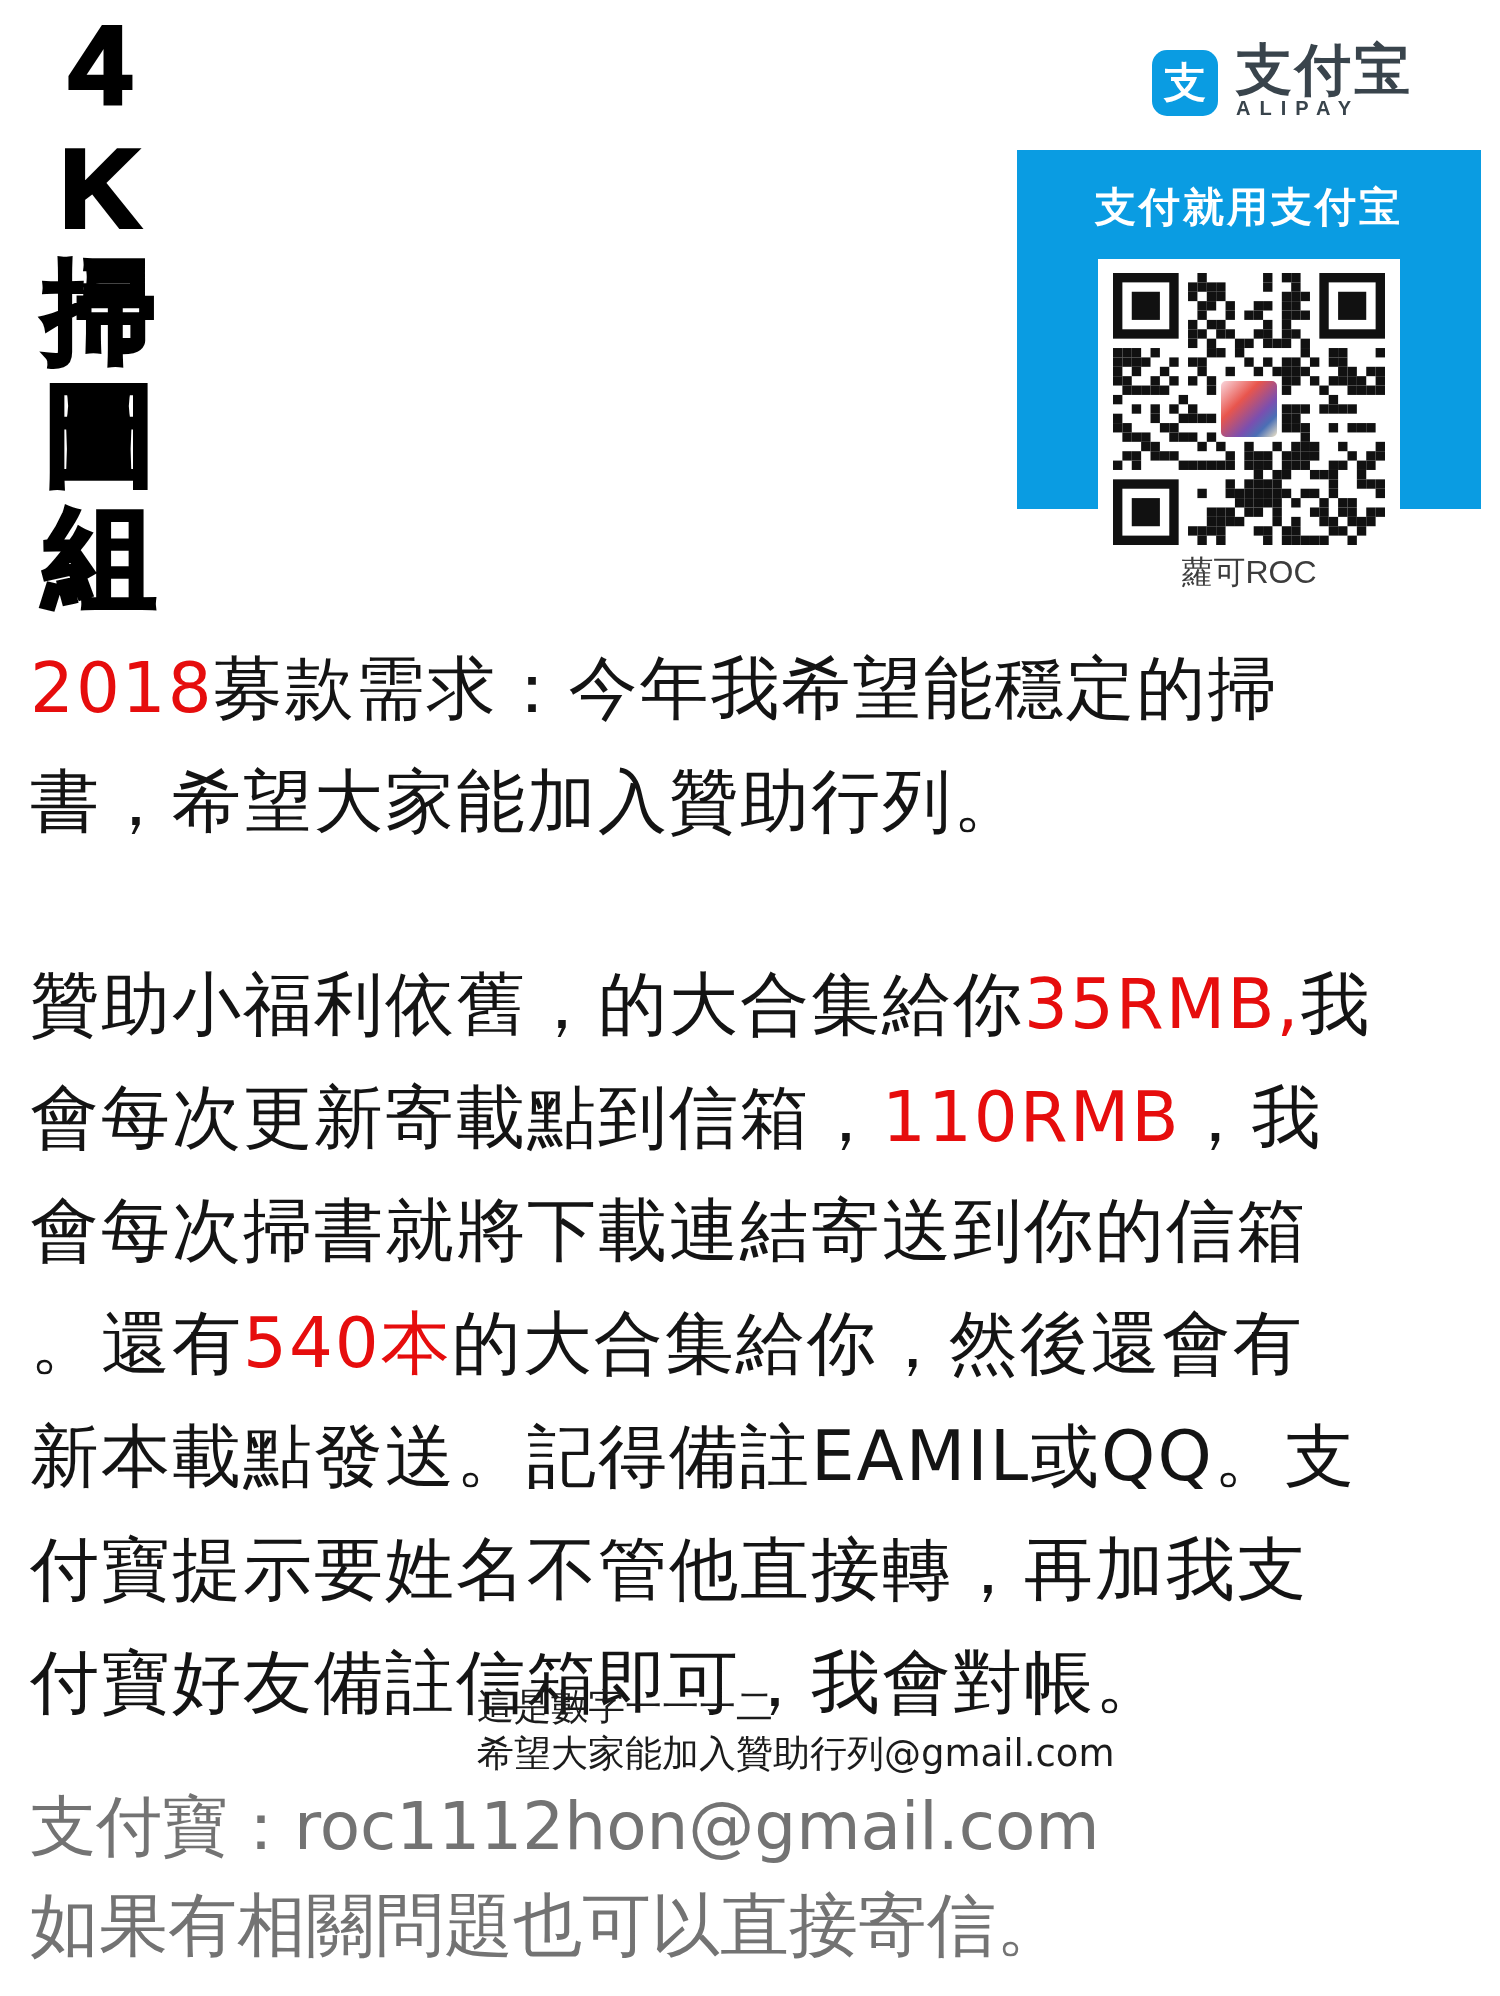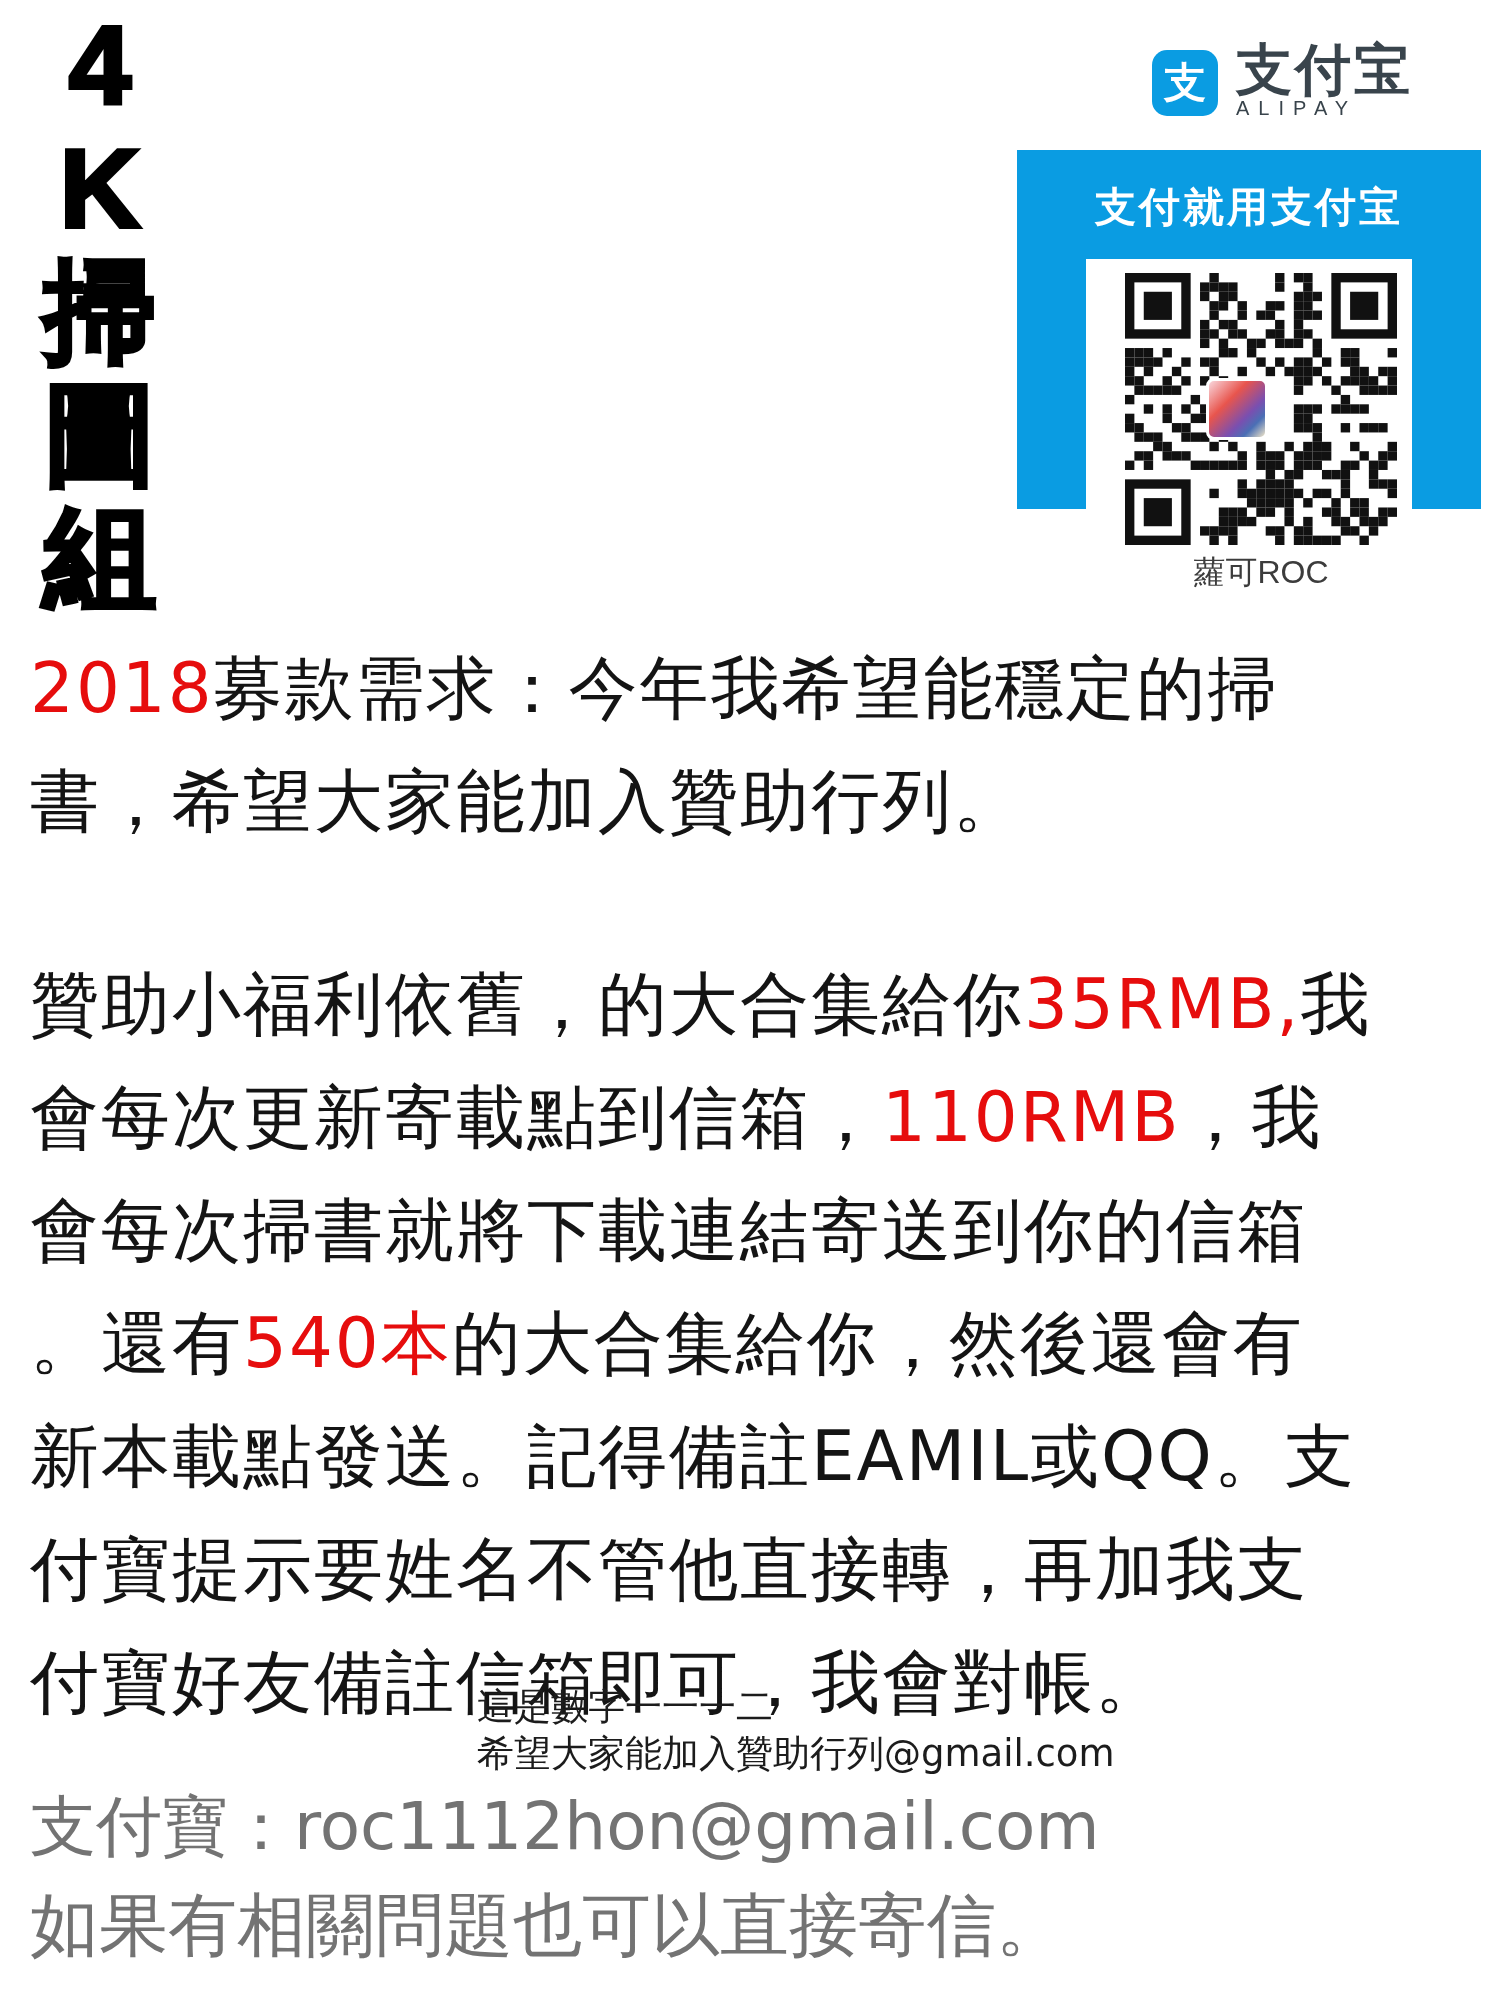--- a/index.html
+++ b/index.html
@@ -13,28 +13,28 @@
           -webkit-text-stroke:4px #000;}
   .vtitle div{height:123px;}
 
   
   .alipay-brand{position:absolute;left:1152px;top:46px;display:flex;align-items:center;gap:18px;}
   .alipay-icon{width:66px;height:66px;border-radius:15px;background:#0a9ce2;
                display:flex;align-items:center;justify-content:center;
                color:#fff;font-size:42px;font-weight:bold;font-family:"Liberation Sans",sans-serif;}
   .alipay-names .cn{font-size:56px;font-weight:bold;color:#39444c;letter-spacing:3px;
                     font-family:"Liberation Sans",sans-serif;line-height:48px;}
-  .alipay-names .en{font-size:20px;font-weight:normal;color:#39444c;letter-spacing:9px;
+  .alipay-names .en{font-size:20px;font-weight:bold;color:#39444c;letter-spacing:9px;
                     font-family:"Liberation Sans",sans-serif;line-height:24px;margin-top:2px;}
 
   
   .qr-card{position:absolute;left:1017px;top:150px;width:464px;height:359px;background:#0a9ce2;}
   .qr-header{margin-top:30px;text-align:center;color:#fff;font-size:41px;font-weight:bold;
              letter-spacing:3px;font-family:"Liberation Sans",sans-serif;}
-  .qr-box{position:relative;width:302px;height:352px;background:#fff;margin:24px auto 0;padding-left:24px;}
+  .qr-box{position:relative;width:302px;height:352px;background:#fff;margin:24px auto 0;}
   .qr-box svg{display:block;margin:0 auto;padding-top:14px;width:272px;height:272px;}
   .qr-avatar{position:absolute;left:120px;top:119px;width:62px;height:62px;border-radius:8px;
              border:3px solid #fff;box-sizing:border-box;
              background:linear-gradient(135deg,#f9d7dd 0%,#e8554d 35%,#7a4fb0 65%,#4a6fb5 80%,#f2e6c8 100%);}
   .qr-owner{text-align:center;font-size:32px;color:#3c3c3c;margin-top:6px;
             font-family:"Liberation Sans",sans-serif;}
 
   
   .para{position:absolute;left:30px;width:1460px;font-size:69px;letter-spacing:2px;
         line-height:113px;color:#141414;}

